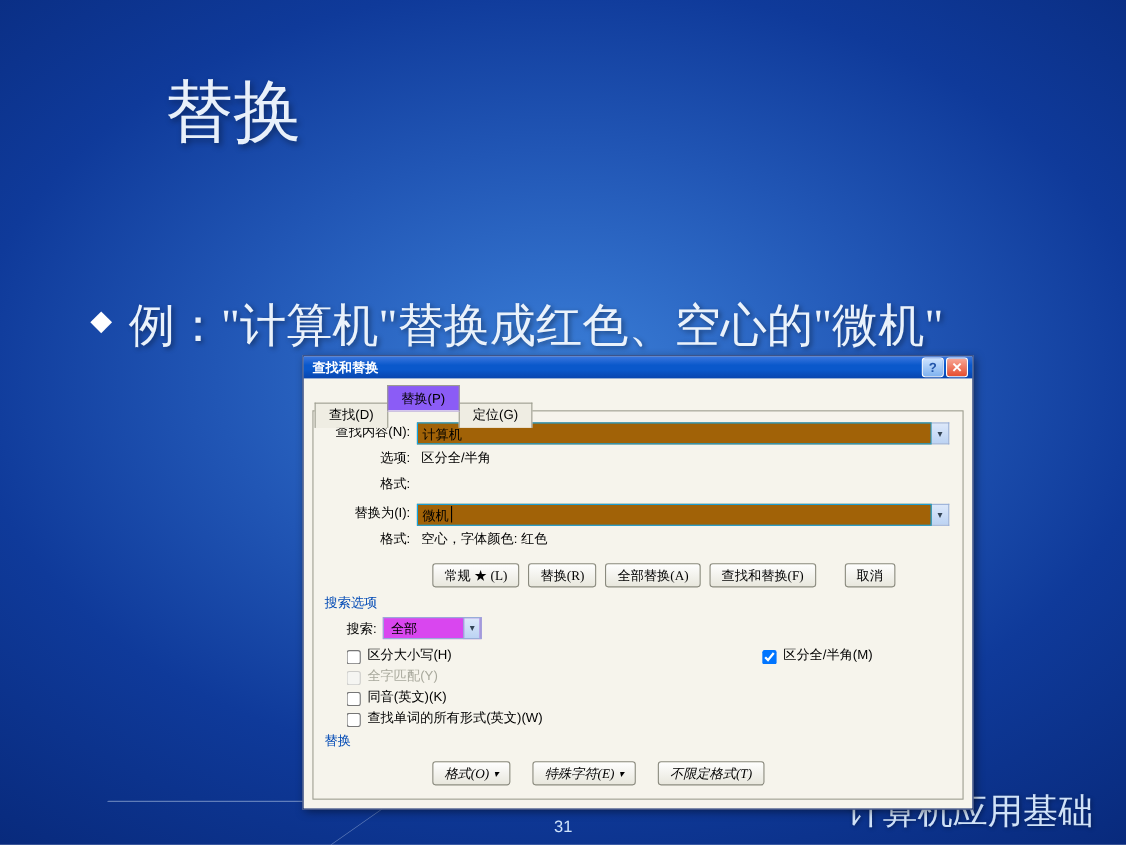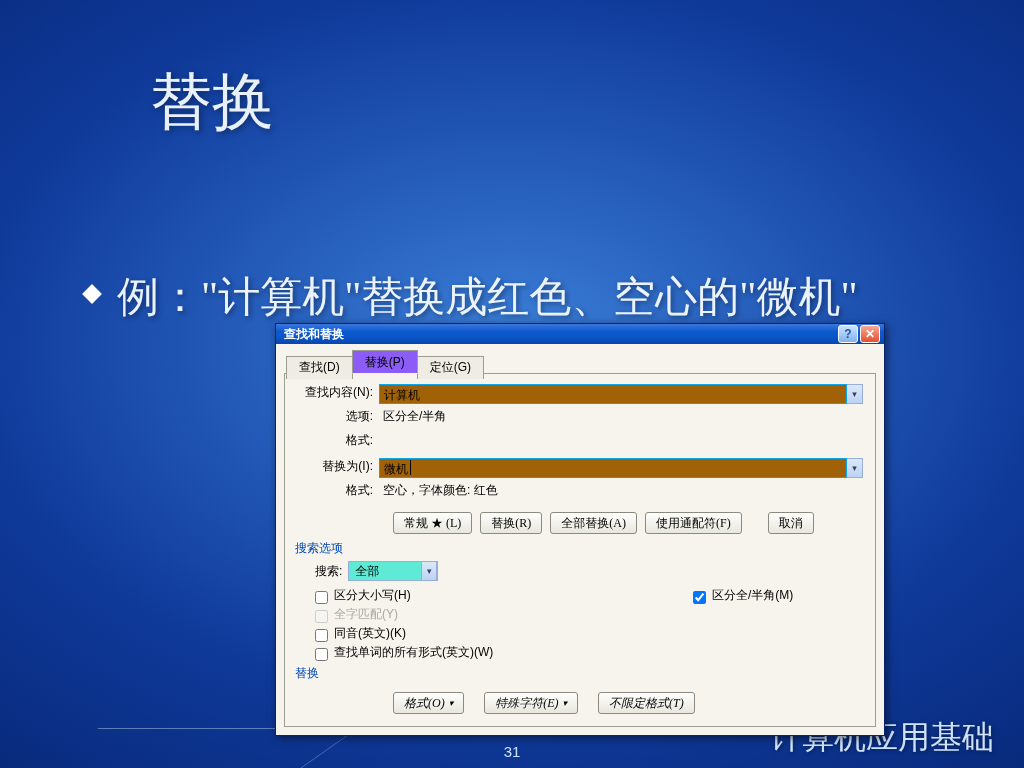--- a/index.html
+++ b/index.html
@@ -19,39 +19,39 @@
 
 .dialog { position: absolute; top: 323px; left: 275px; width: 610px; background: #f6f4ec; border: 1px solid #0a246a; font-family: Tahoma, SimSun, sans-serif; font-size: 12px; color: #000; box-shadow: 2px 2px 8px rgba(0,0,0,0.5); }
 .titlebar { height: 20px; background: linear-gradient(#3b77df, #0a58cb 40%, #0a58cb 60%, #0845ae); color: #fff; display: flex; align-items: center; padding: 0 4px 0 8px; font-size: 12px; font-weight: bold; }
 .titlebar .spacer { flex: 1; }
 .titlebar .tb-btn { width: 20px; height: 18px; margin-left: 2px; display: flex; align-items: center; justify-content: center; border: 1px solid #fff; border-radius: 3px; font-size: 12px; font-weight: bold; }
 .tb-help { background: linear-gradient(#cde3ff, #7fb2ef); color: #2255aa; }
 .tb-close { background: linear-gradient(#f8a796, #e64d2e); color: #fff; }
 
 .tabs { display: flex; margin: 6px 0 0 10px; }
 .tab { padding: 3px 12px 2px; background: #f6f4ec; border: 1px solid #9d9d90; border-bottom: none; margin-right: -1px; position: relative; }
-.tab.inactive { background: #efede3; top: 6px; padding-top: 2px; }
+.tab.inactive { background: #efede3; top: 16px; padding-top: 2px; }
 .tab.active { background: #8b5cf6; z-index: 2; border-bottom: 1px solid #f6f4ec; margin-bottom: -1px; }
 .tab-panel { border: 1px solid #9d9d90; margin: 0 8px 8px 8px; padding: 10px 12px 12px; background: #f6f4ec; }
 
 .form-row { display: flex; align-items: flex-start; margin-bottom: 4px; min-height: 20px; }
 .form-row .lbl { width: 82px; text-align: right; padding-right: 6px; }
 .form-row .lbl.sub { width: 82px; font-size: 12px; }
 .txtfield { flex: 1; height: 20px; border: 1px solid #0ea5e9; background: #a16207; padding: 2px 4px; font-size: 12px; font-family: SimSun; }
 .val-text { padding-left: 4px; }
 .dropdown-arrow { width: 16px; height: 20px; border: 1px solid #97aed8; border-left: none; background: linear-gradient(#dce8fa, #bcd3f3); display: flex; align-items: center; justify-content: center; color: #345; font-size: 9px; }
 
 .btn-row { display: flex; gap: 8px; margin: 10px 0 6px 96px; align-items: flex-end; }
 .winbtn { height: 22px; padding: 0 10px; background: linear-gradient(#fefefe, #e8e7dd); border: 1px solid #8a8a7e; border-radius: 3px; font-size: 12px; font-family: SimSun; display: inline-flex; align-items: center; gap: 4px; cursor: default; white-space: nowrap; }
 .winbtn .tri { font-size: 9px; }
 
 .group-label { color: #0049b5; margin: 4px 0 4px -2px; }
 .search-row { display: flex; align-items: center; margin: 4px 0 4px 18px; }
 .search-row .lbl2 { margin-right: 6px; }
-.small-select { width: 90px; height: 20px; border: 1px solid #97aed8; background: #5eead4; display: flex; align-items: center; }
+.small-select { width: 90px; height: 20px; border: 1px solid #97aed8; background: #d946ef; display: flex; align-items: center; }
 .small-select .seltxt { flex: 1; padding-left: 6px; }
 
 .check-cols { display: flex; margin-left: 18px; }
 .check-col { flex: 1; }
 .chk { display: flex; align-items: flex-end; height: 19px; gap: 6px; }
 .chk input { width: 13px; height: 13px; }
 .chk.disabled { color: #a8a89c; }
 
 .bottom-btn-row { display: flex; gap: 20px; margin: 10px 0 0 96px; font-style: italic; }
 </style>
@@ -102,21 +102,21 @@
     </div>
     <div class="form-row">
       <span class="lbl sub">格式:</span>
       <span class="val-text">空心，字体颜色: 红色</span>
     </div>
 
     <div class="btn-row">
       <span class="winbtn">常规 ★ (L)</span>
       <span class="winbtn">替换(R)</span>
       <span class="winbtn">全部替换(A)</span>
-      <span class="winbtn">使用通配符(F)</span>
+      <span class="winbtn">查找和替换(F)</span>
       <span class="winbtn" style="margin-left:18px;">取消</span>
     </div>
 
     <div class="group-label">搜索选项</div>
 
     <div class="search-row">
       <span class="lbl2">搜索:</span>
       <div class="small-select">
         <span class="seltxt">全部</span>
         <div class="dropdown-arrow" style="border-left:1px solid #97aed8;">▾</div>

